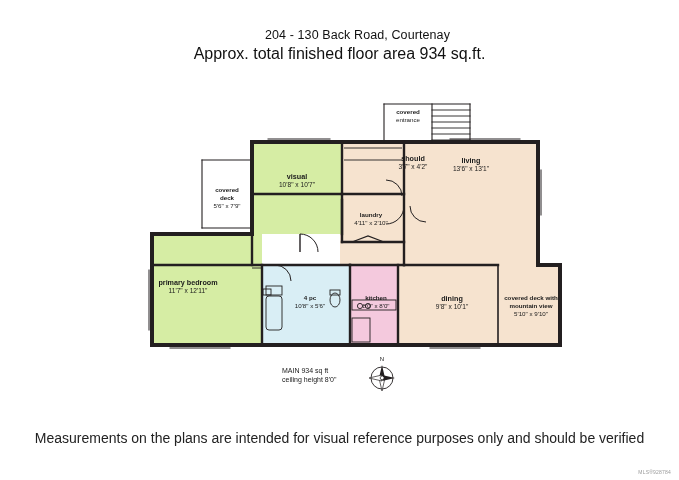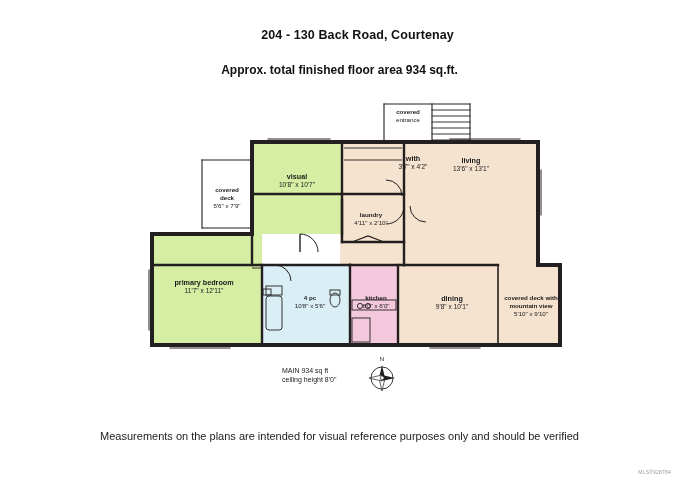--- a/index.html
+++ b/index.html
@@ -10,44 +10,44 @@
     color:#111;
     position:relative;
     overflow:hidden;
   }
   .title-block{
     position:absolute;
     top:28px;left:0;width:679px;
     text-align:center;
   }
   .title-line1{
-    font-size:12.5px;font-weight:bold;letter-spacing:0.1px;padding-left:36px;
+    font-size:12.5px;font-weight:normal;letter-spacing:0.1px;padding-left:36px;
   }
   .title-line2{
-    font-size:12px;font-weight:bold;margin-top:21px;
+    font-size:16px;font-weight:normal;margin-top:3px;
   }
   .plan{
     position:absolute;
     left:0;top:0;width:679px;height:480px;
   }
   .room-label{
     position:absolute;
     text-align:center;
     line-height:1.25;
     color:#1a1a1a;
     pointer-events:none;
   }
   .room-name{font-size:7.2px;font-weight:bold;display:block;}
   .room-dim{font-size:6.6px;display:block;}
   .tiny{font-size:6.2px;}
   .footer{
     position:absolute;
     left:0;top:430px;width:679px;
     text-align:center;
-    font-size:11px;
+    font-size:14px;
     color:#222;
   }
   .mls{
     position:absolute;
     right:8px;bottom:5px;
     font-size:5px;
     color:#9a9a9a;
     letter-spacing:0.2px;
   }
   .main-note{
@@ -179,21 +179,21 @@
     <rect x="263" y="289" width="8" height="6"></rect>
   </g>
 </svg>
 
 <div class="room-label" style="left:386px;top:108px;width:44px;">
   <span class="room-name tiny">covered</span>
   <span class="room-dim tiny">entrance</span>
 </div>
 
 <div class="room-label" style="left:390px;top:154px;width:46px;">
-  <span class="room-name">with</span>
+  <span class="room-name">should</span>
   <span class="room-dim">3'7" x 4'2"</span>
 </div>
 
 <div class="room-label" style="left:258px;top:172px;width:78px;">
   <span class="room-name">visual</span>
   <span class="room-dim">10'8" x 10'7"</span>
 </div>
 
 <div class="room-label" style="left:435px;top:156px;width:72px;">
   <span class="room-name">living</span>
@@ -204,21 +204,21 @@
   <span class="room-name tiny">covered</span>
   <span class="room-name tiny">deck</span>
   <span class="room-dim tiny">5'6" x 7'9"</span>
 </div>
 
 <div class="room-label" style="left:344px;top:211px;width:54px;">
   <span class="room-name tiny">laundry</span>
   <span class="room-dim tiny">4'11" x 2'10"</span>
 </div>
 
-<div class="room-label" style="left:156px;top:278px;width:96px;text-align:center;">
+<div class="room-label" style="left:140px;top:278px;width:96px;text-align:center;">
   <span class="room-name">primary bedroom</span>
   <span class="room-dim">11'7" x 12'11"</span>
 </div>
 
 <div class="room-label" style="left:283px;top:294px;width:54px;">
   <span class="room-name tiny">4 pc</span>
   <span class="room-dim tiny">10'8" x 5'6"</span>
 </div>
 
 <div class="room-label" style="left:354px;top:294px;width:44px;">

